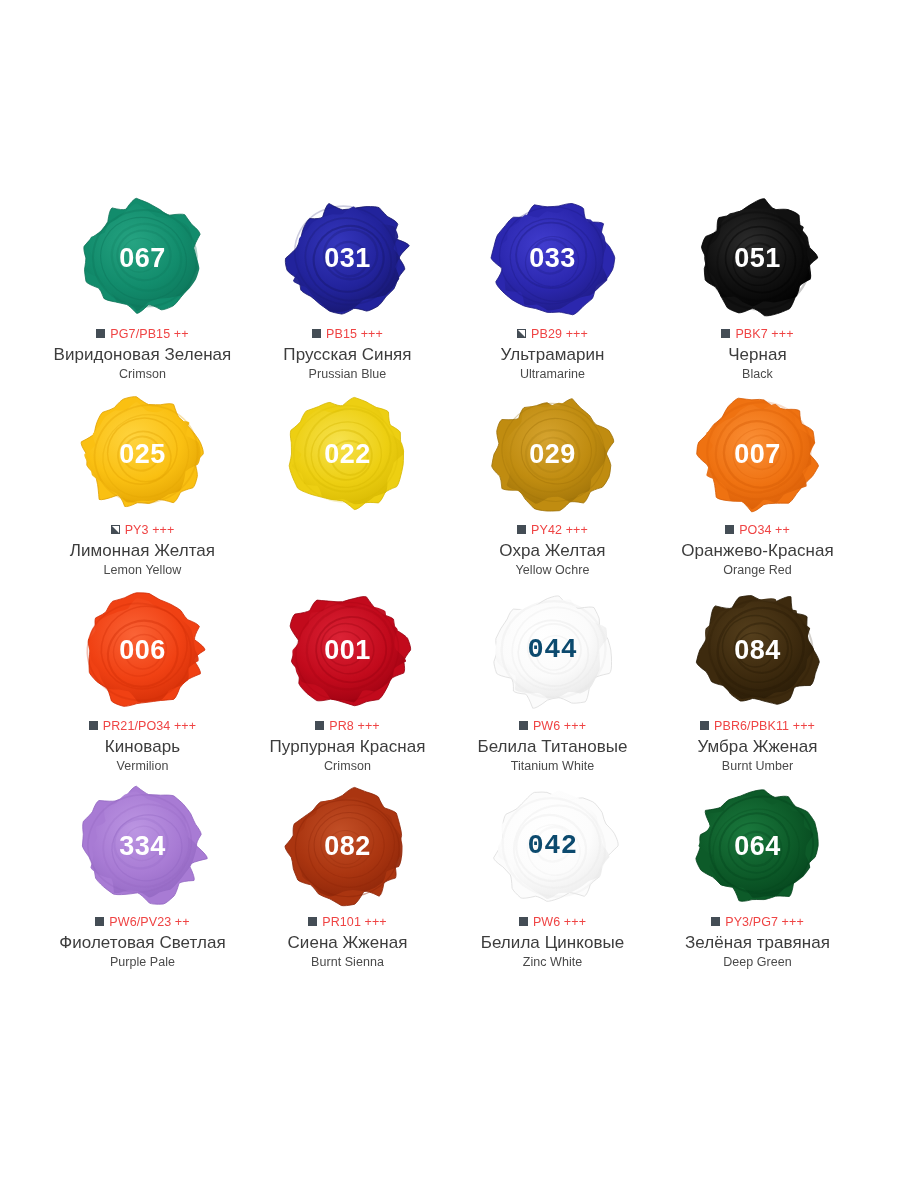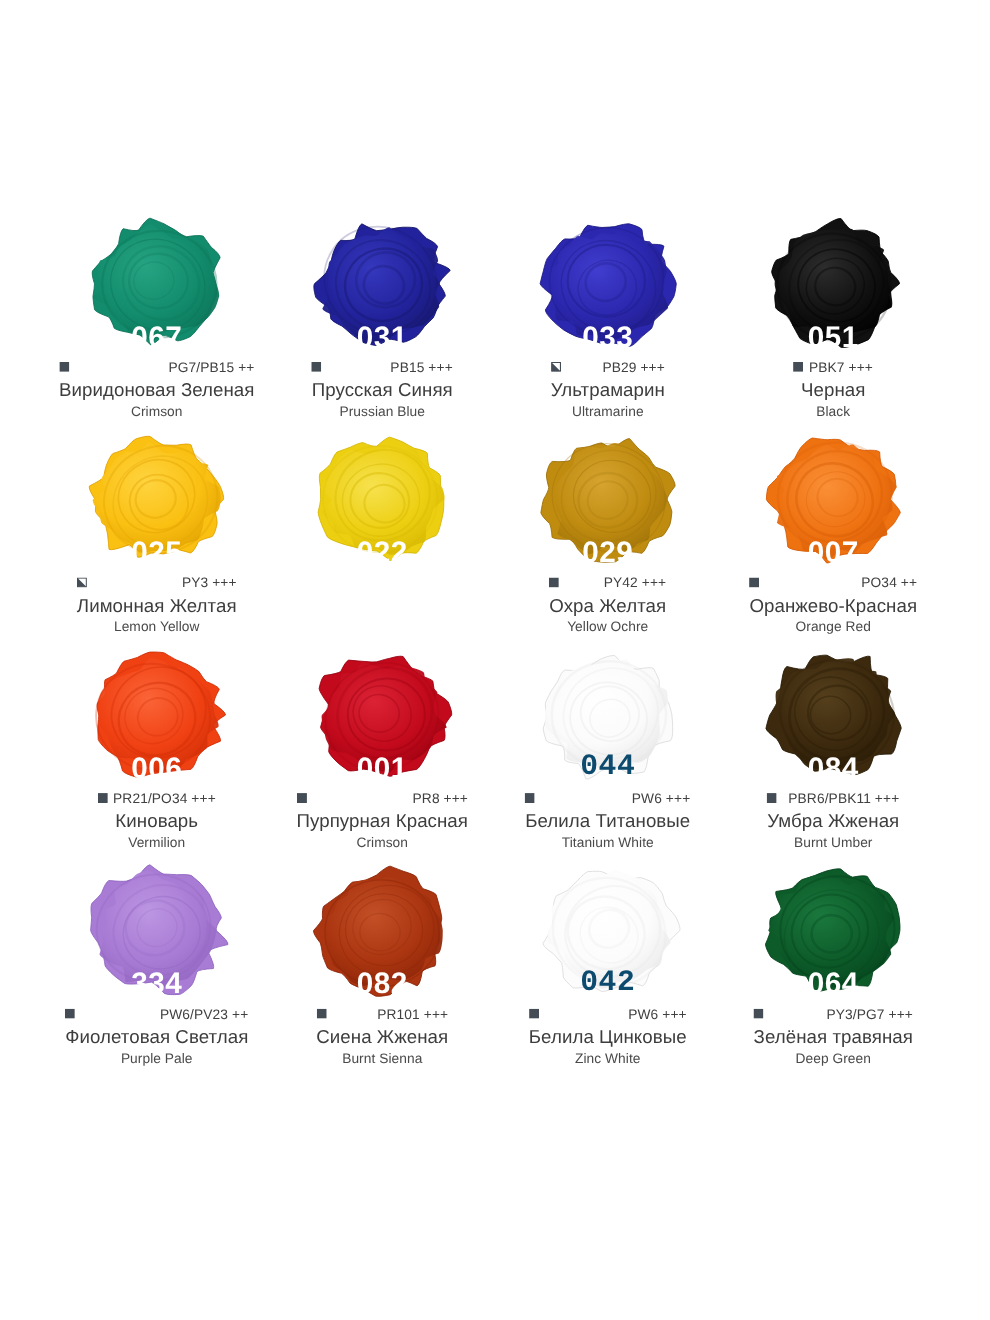--- a/index.html
+++ b/index.html
@@ -40,21 +40,21 @@
     flex-direction: column;
     align-items: center;
   }
 
   
   .blob-wrap {
     position: relative;
     width: 136px;
     height: 124px;
     display: flex;
-    align-items: flex-end;
+    align-items: center;
     justify-content: center;
     margin-bottom: 6px;
   }
 
   .blob {
     position: absolute;
     left: 0;
     top: 0;
     width: 136px;
     height: 124px;
@@ -81,24 +81,24 @@
 
   
   .caption {
     text-align: center;
     line-height: 1.33;
   }
 
   .pigment-line {
     display: flex;
     align-items: center;
-    justify-content: space-between;
+    justify-content: center;
     gap: 5px;
     font-size: 12.5px;
-    color: #404040;
+    color: #ef4444;
     letter-spacing: 0.1px;
     margin-bottom: 1px;
   }
 
   .lf-icon {
     width: 9px;
     height: 9px;
     display: inline-block;
     flex: 0 0 auto;
     position: relative;

